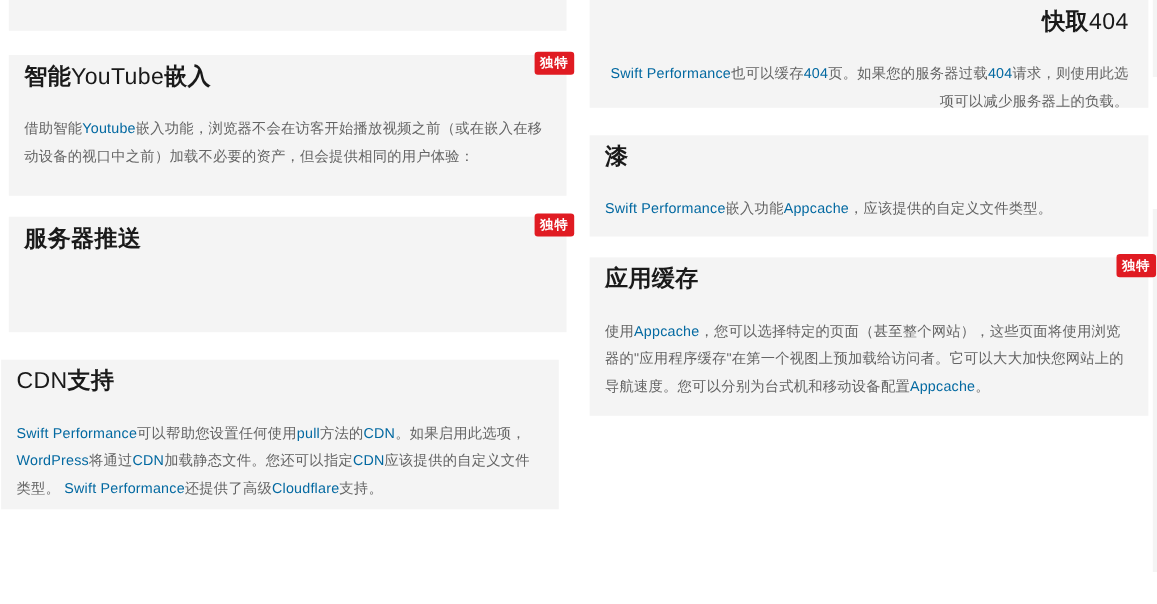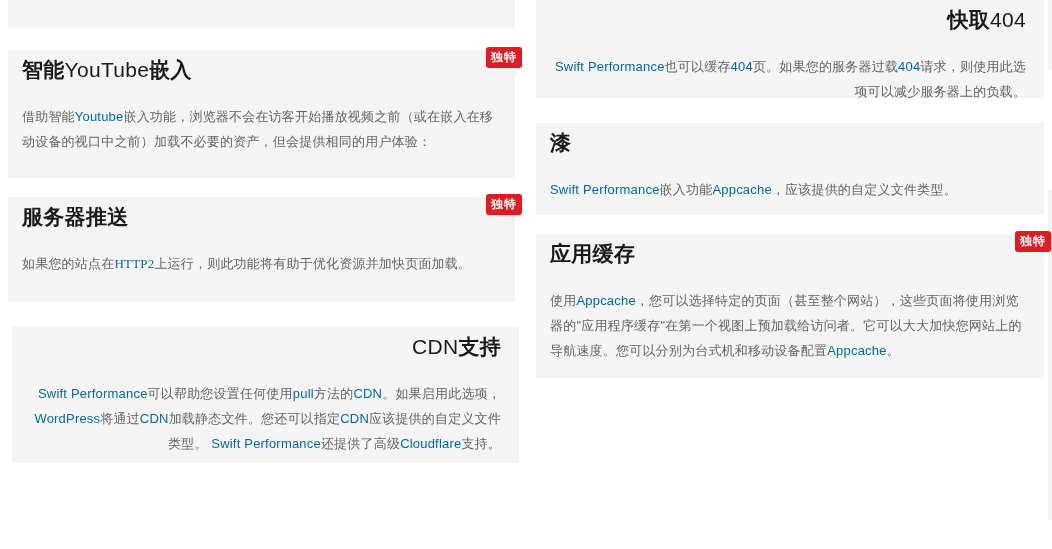--- a/index.html
+++ b/index.html
@@ -51,21 +51,21 @@
     padding: 3px 5px 4px 5px;
     border-radius: 3px;
     letter-spacing: 1px;
     z-index: 2;
     text-align: center;
   }
   
   .pos-l1 { left: 8px;   top: 0;     width: 507px; height: 28px;  }
   .pos-l2 { left: 8px;   top: 50px;  width: 507px; height: 128px; }
   .pos-l3 { left: 8px;   top: 197px; width: 507px; height: 105px; font-family: Liberation Serif, serif; }
-  .pos-l4 { left: 12px;   top: 327px; width: 507px; height: 136px; text-align: right; }
+  .pos-l4 { left: 1px;   top: 327px; width: 507px; height: 136px; }
   .pos-r1 { left: 536px; top: 0;     width: 508px; height: 98px; text-align: right;  }
   .pos-r2 { left: 536px; top: 123px; width: 508px; height: 92px;  }
   .pos-r3 { left: 536px; top: 234px; width: 508px; height: 144px; text-decoration: underline; }
   .pos-r4 { left: 536px; top: 403px; width: 508px; height: 117px; }
   
   .edge { position: absolute; left: 1048px; width: 4px; background: #f4f4f4; z-index: 1; }
   .edge-a { top: 0;     height: 70px;  }
   .edge-b { top: 190px; height: 330px; }
 </style>
 </head>
@@ -85,21 +85,20 @@
       <div class="card-inner">
         <h3 class="card-title"><span class="cjk">智能</span><span class="en">YouTube</span><span class="cjk">嵌入</span></h3>
         <p class="card-body"><span class="cjk">借助智能</span><span class="en">Youtube</span><span class="cjk">嵌入功能，浏览器不会在访客开始播放视频之前（或在嵌入在移动设备的视口中之前）加载不必要的资产，但会提供相同的用户体验：</span></p>
       </div>
       <span class="badge">独特</span>
     </section>
 
     <section class="card pos-l3">
       <div class="card-inner">
         <h3 class="card-title"><span class="cjk">服务器推送</span></h3>
-        <p class="card-body"><span class="cjk">如果您的站点在</span><span class="en">HTTP2</span><span class="cjk">上运行，则此功能将有助于优化资源并加快页面加载。</span></p>
       </div>
       <span class="badge">独特</span>
     </section>
 
     <section class="card pos-l4">
       <div class="card-inner">
         <h3 class="card-title"><span class="en">CDN</span><span class="cjk">支持</span></h3>
         <p class="card-body"><span class="en">Swift Performance</span><span class="cjk">可以帮助您设置任何使用</span><span class="en">pull</span><span class="cjk">方法的</span><span class="en">CDN</span><span class="cjk">。如果启用此选项，</span><span class="en">WordPress</span><span class="cjk">将通过</span><span class="en">CDN</span><span class="cjk">加载静态文件。您还可以指定</span><span class="en">CDN</span><span class="cjk">应该提供的自定义文件类型。</span><span class="en"> Swift Performance</span><span class="cjk">还提供了高级</span><span class="en">Cloudflare</span><span class="cjk">支持。</span></p>
       </div>
 

